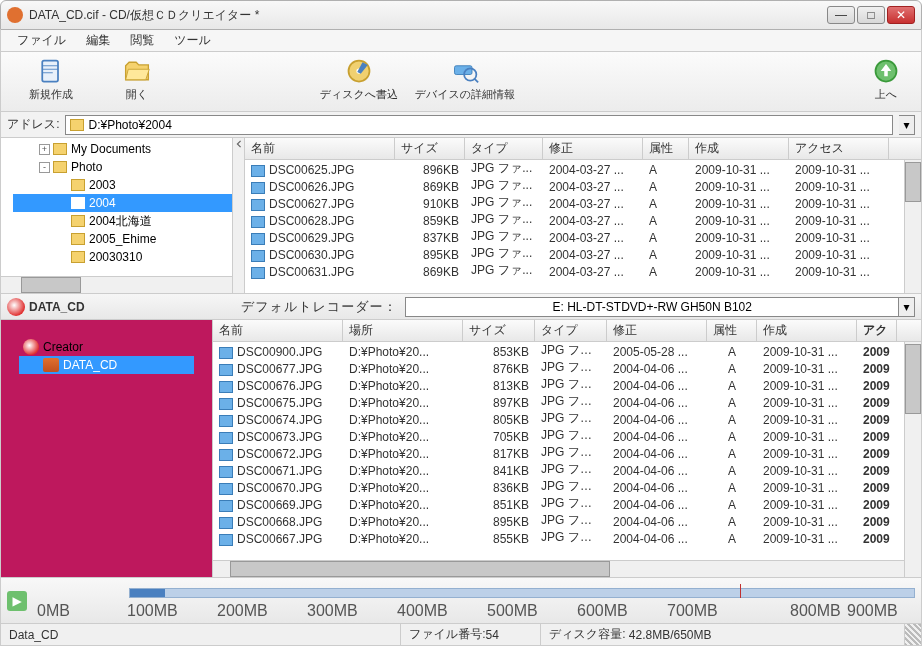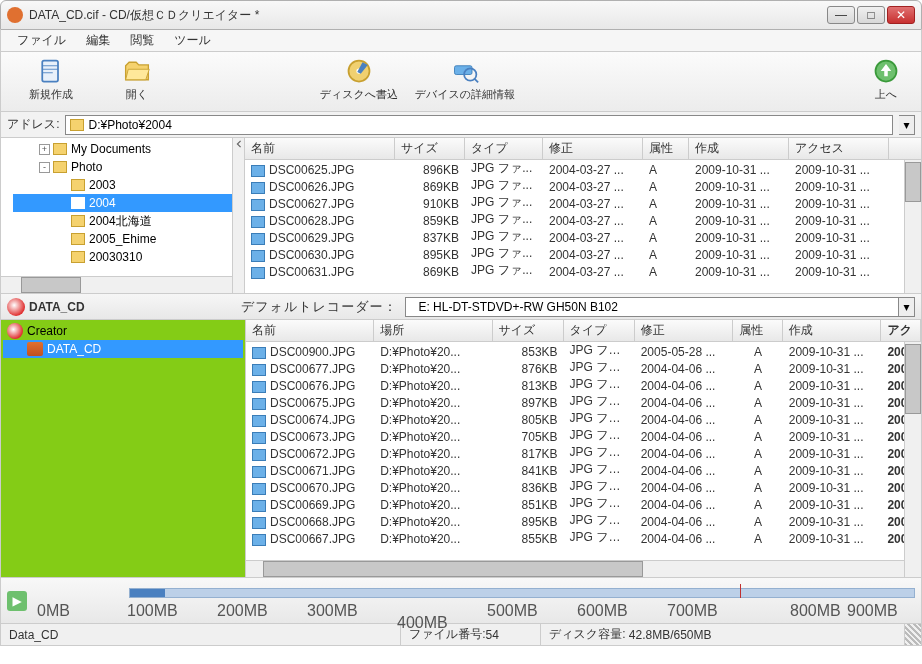--- a/index.html
+++ b/index.html
@@ -61,26 +61,26 @@
 .scrollv { position: absolute; right: 0; top: 22px; bottom: 0; width: 17px; background: #f0f0f0; border-left: 1px solid #ccc; }
 .scrollv .thumb { width: 100%; height: 40px; background: #c8c8c8; border: 1px solid #999; margin-top: 2px; }
 
 
 .midbar { height: 26px; border: 1px solid #ccc; border-top: none; display: flex; align-items: center; background: linear-gradient(#f6f6f6,#e8e8e8); }
 .projname { width: 232px; display: flex; align-items: center; padding: 0 6px; gap: 4px; }
 .projname .cdico { width: 18px; height: 18px; border-radius: 50%; background: radial-gradient(circle at 40% 40%, #fff,#e03030 70%); }
 .projname .txt { font-weight: bold; color: #333; }
 .reclbl { padding: 0 8px; color: #333; font-size: 13px; letter-spacing: 1px; }
 .recsel { flex: 1; margin-right: 6px; height: 20px; border: 1px solid #888; background: #fff; display: flex; align-items: center; }
-.recsel .val { flex: 1; padding: 0 12px; }
+.recsel .val { flex: 1; padding: 0 20px; text-align: center; }
 .recsel .drop { width: 16px; height: 100%; border-left: 1px solid #888; background: #eee; display: flex; align-items: center; justify-content: center; }
 
 
 .lower { height: 258px; border: 1px solid #ccc; border-top: none; display: flex; }
-.ltree { width: 245px; border-right: 1px solid #ccc; background: #84cc16; padding: 2px; }
+.ltree { width: 212px; border-right: 1px solid #ccc; background: #be185d; padding: 18px; }
 .ltree-row { display: flex; align-items: center; height: 18px; padding-left: 4px; gap: 4px; }
 .ltree-row.depth1 { padding-left: 24px; }
 .ltree-row .cico { width: 16px; height: 16px; border-radius: 50%; background: radial-gradient(circle at 40% 40%,#fff,#e03030 70%); }
 .ltree-row .cdsmall { width: 16px; height: 14px; background: linear-gradient(#e07030,#c05020); border-radius: 2px; }
 .ltree-row.sel { background: #3399ff; color: #fff; }
 
 .lpanel { flex: 1; position: relative; background: #fff; overflow: hidden; }
 .lpanel .scrollh { position: absolute; bottom: 0; left: 0; right: 17px; height: 17px; background: #f0f0f0; border-top: 1px solid #ccc; display: flex; }
 .lpanel .scrollh .thumb { width: 380px; height: 100%; background: #c8c8c8; border: 1px solid #999; margin-left: 17px; }
 
@@ -494,21 +494,21 @@
   <div class="ruler-track">
     <div class="ruler-bar">
         <div class="ruler-fill"></div>
       </div>
     <div class="ruler-mark700"></div>
     <div class="ruler-labels" id="ruler-labels">
         <span style="left: 0px;">0MB</span>
         <span style="left: 90px;">100MB</span>
         <span style="left: 180px;">200MB</span>
         <span style="left: 270px;">300MB</span>
-        <span style="left: 360px; margin-top: 12px;">400MB</span>
+        <span style="left: 360px;">400MB</span>
         <span style="left: 450px;">500MB</span>
         <span style="left: 540px;">600MB</span>
         <span style="left: 630px;">700MB</span>
         <span style="left: 720px; padding-left: 33px;">800MB</span>
         <span style="left: 810px;">900MB</span>
       </div>
   </div>
 </div>
 
 <div class="status">

